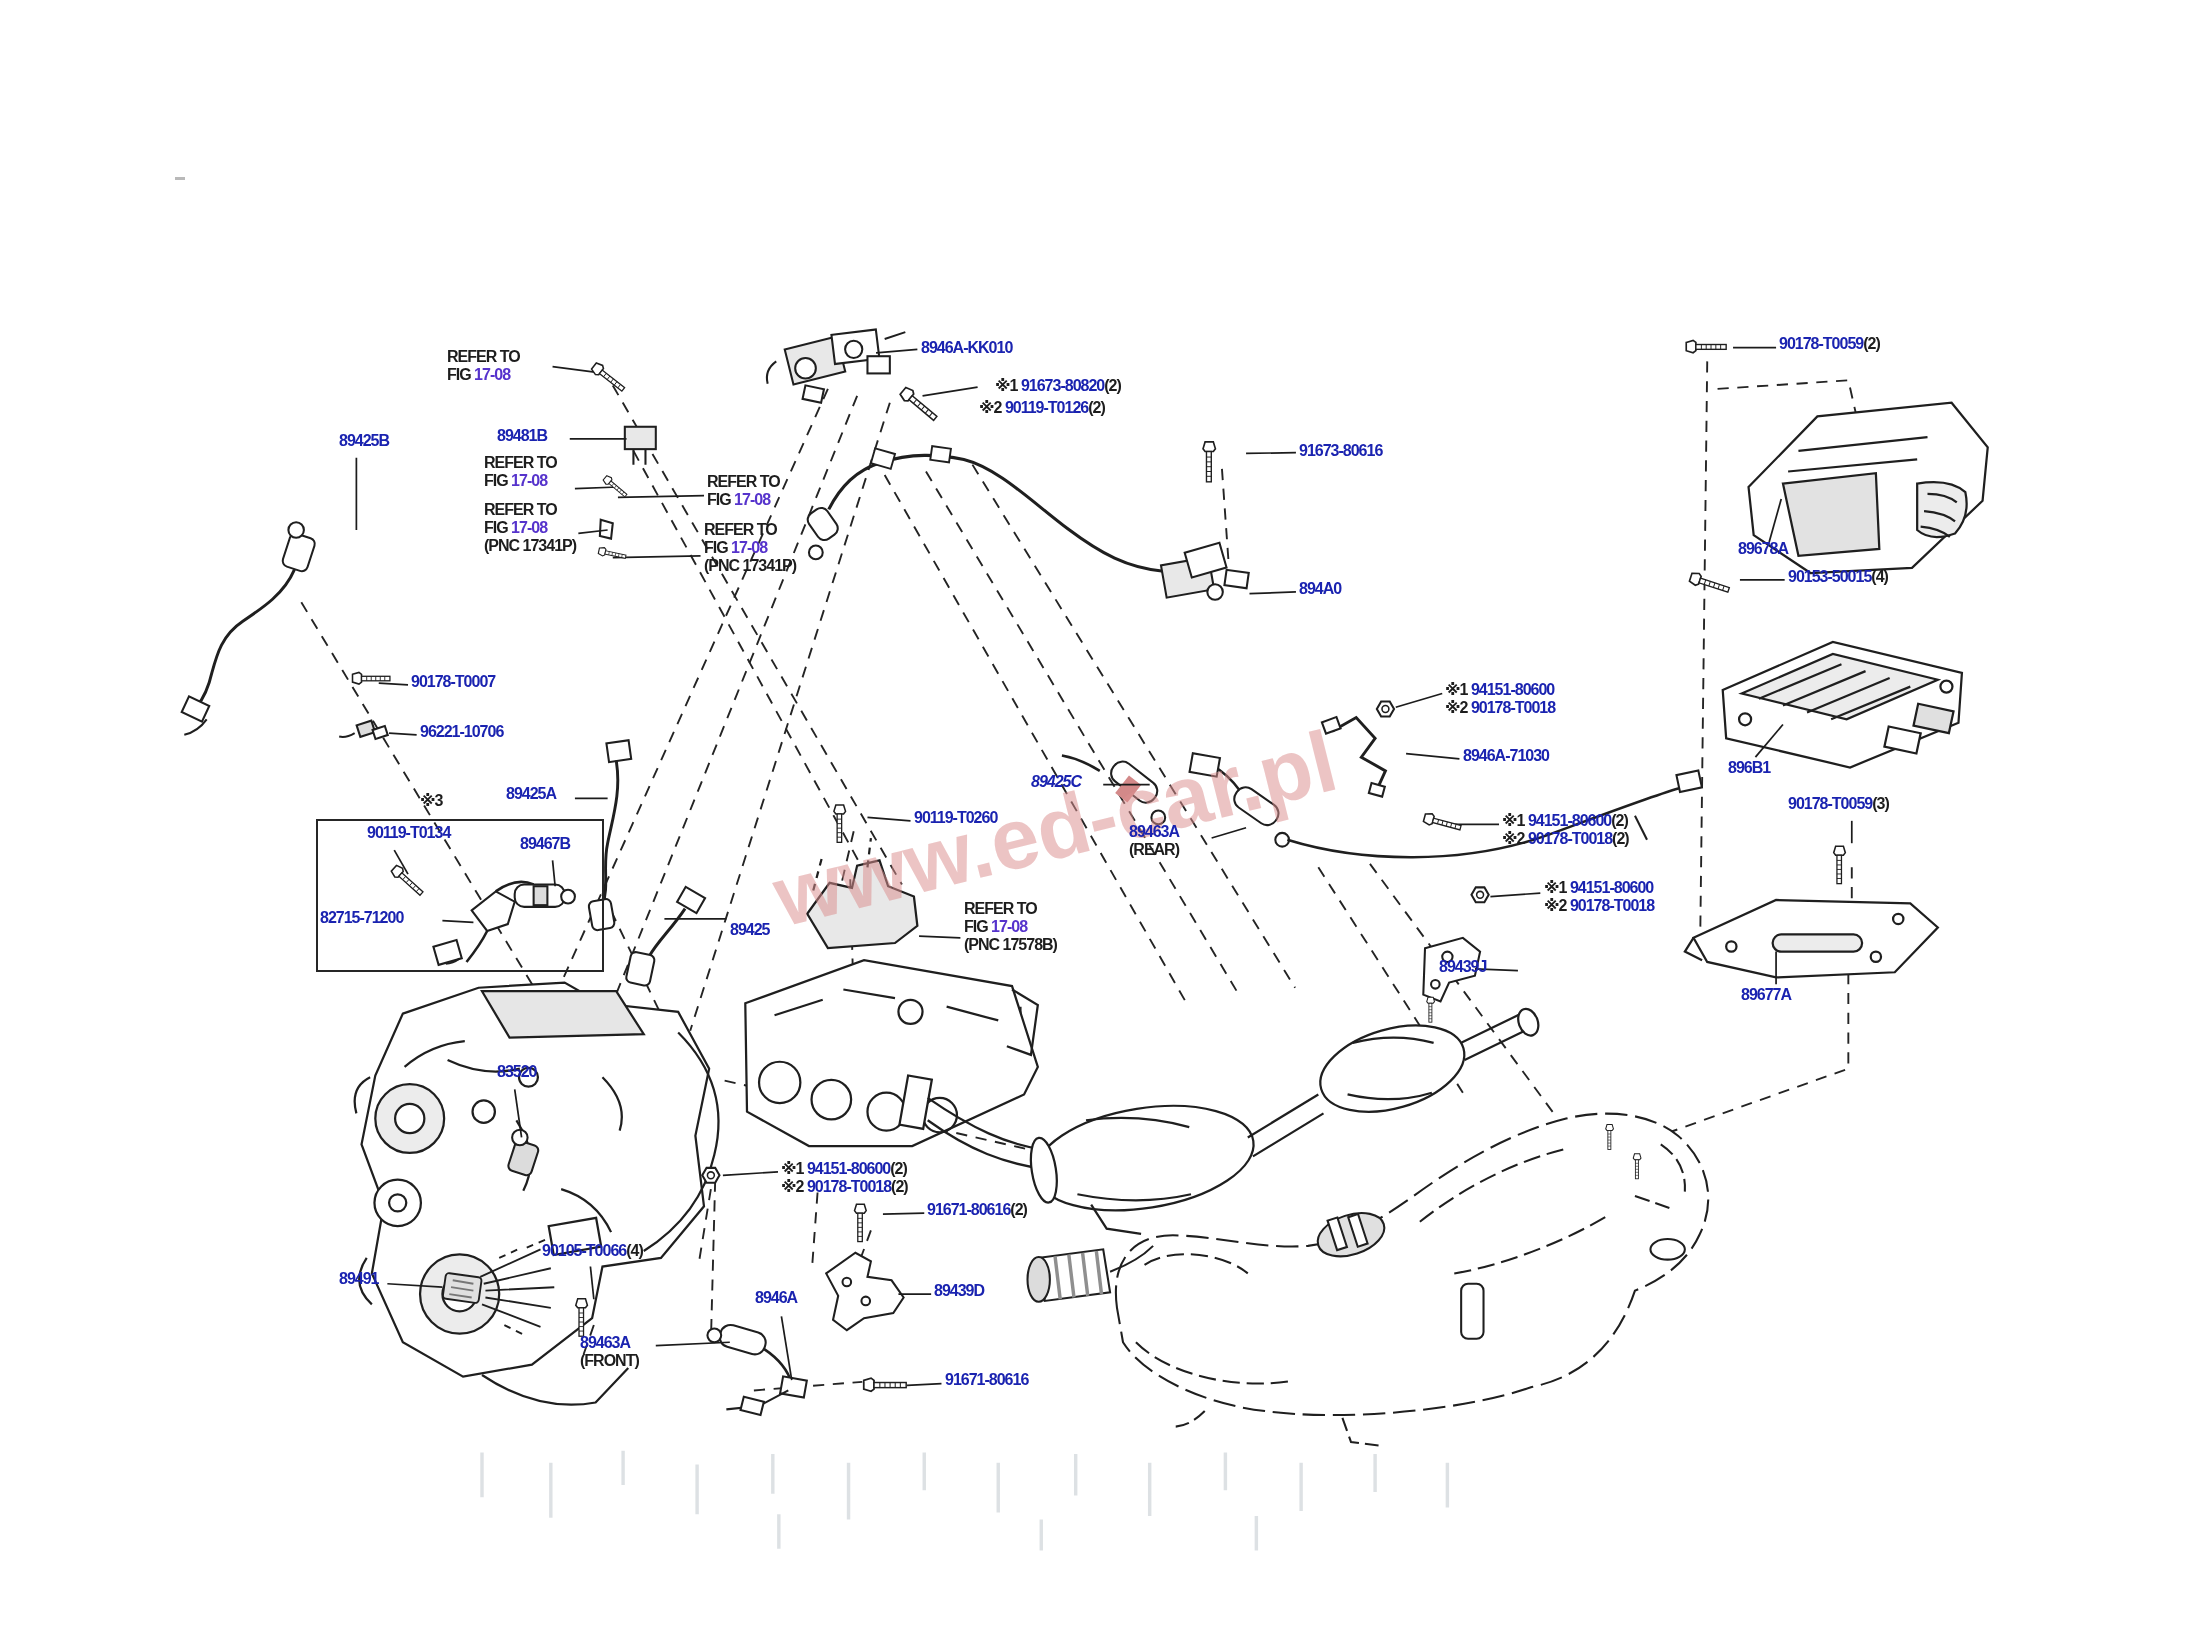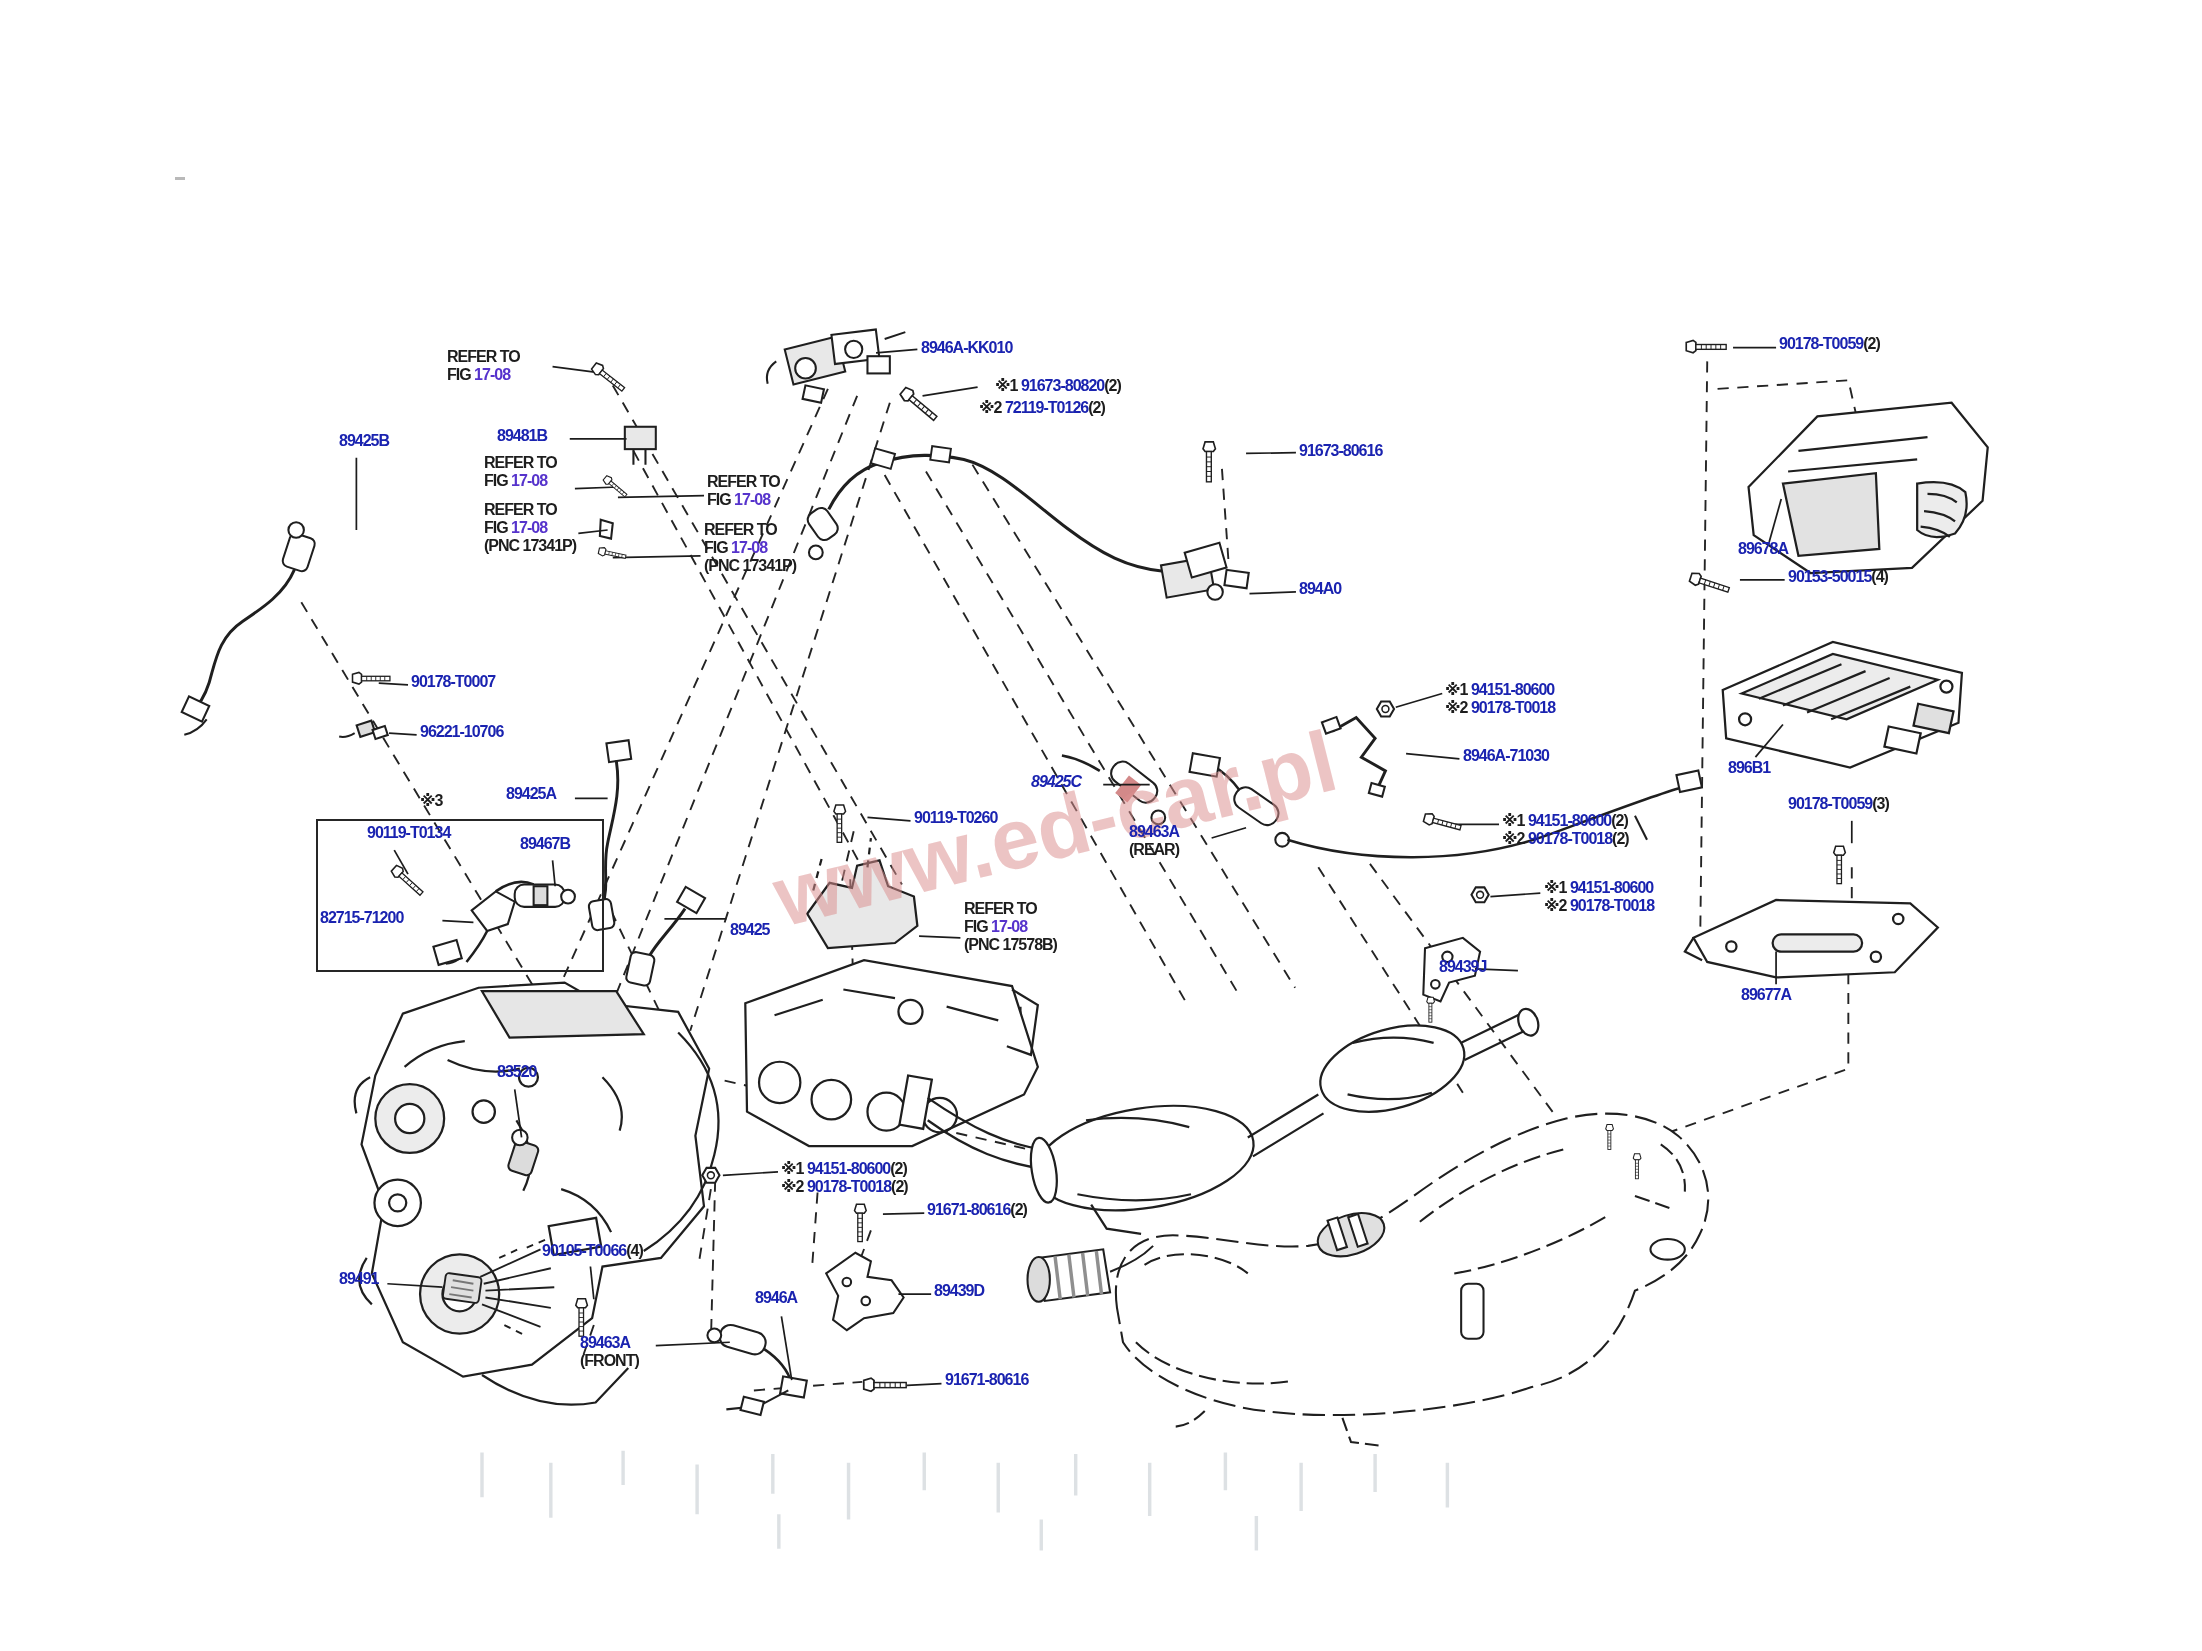--- a/index.html
+++ b/index.html
@@ -384,21 +384,21 @@
       <span class="ln"><span class="c-k">FIG </span><span class="c-f">17-08</span></span>
       <span class="ln"><span class="c-k">(PNC 17341P)</span></span>
     </div>
     <div class="lbl" style="left: 921px; top: 339px;">
       <span class="ln"><span class="c-b">8946A-KK010</span></span>
     </div>
     <div class="lbl" style="left: 979px; top: 377px; margin-left: 16px;">
       <span class="ln"><span class="c-k">※1 </span><span class="c-b">91673-80820</span><span class="c-k">(2)</span></span>
     </div>
     <div class="lbl" style="left: 979px; top: 399px;">
-      <span class="ln"><span class="c-k">※2 </span><span class="c-b">72119-T0126</span><span class="c-k">(2)</span></span>
+      <span class="ln"><span class="c-k">※2 </span><span class="c-b">90119-T0126</span><span class="c-k">(2)</span></span>
     </div>
     <div class="lbl" style="left: 1299px; top: 442px;">
       <span class="ln"><span class="c-b">91673-80616</span></span>
     </div>
     <div class="lbl" style="left: 1299px; top: 580px;">
       <span class="ln"><span class="c-b">894A0</span></span>
     </div>
     <div class="lbl" style="left: 1779px; top: 335px;">
       <span class="ln"><span class="c-b">90178-T0059</span><span class="c-k">(2)</span></span>
     </div>

